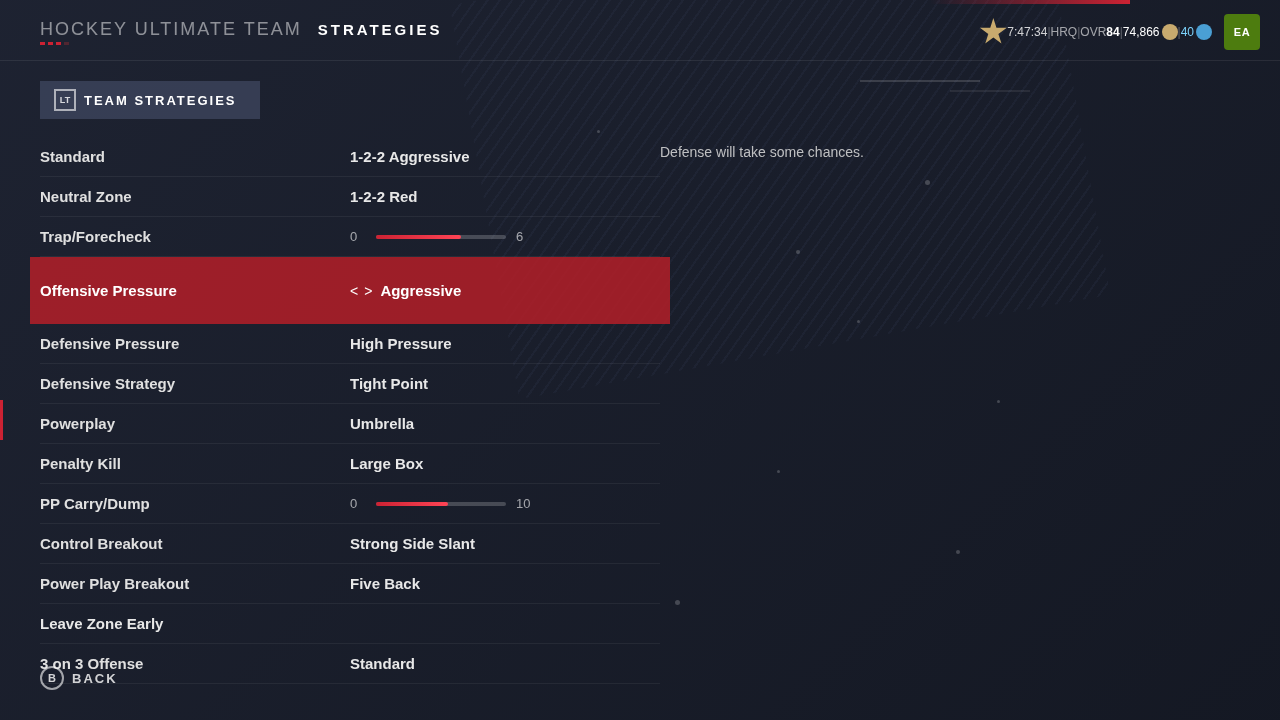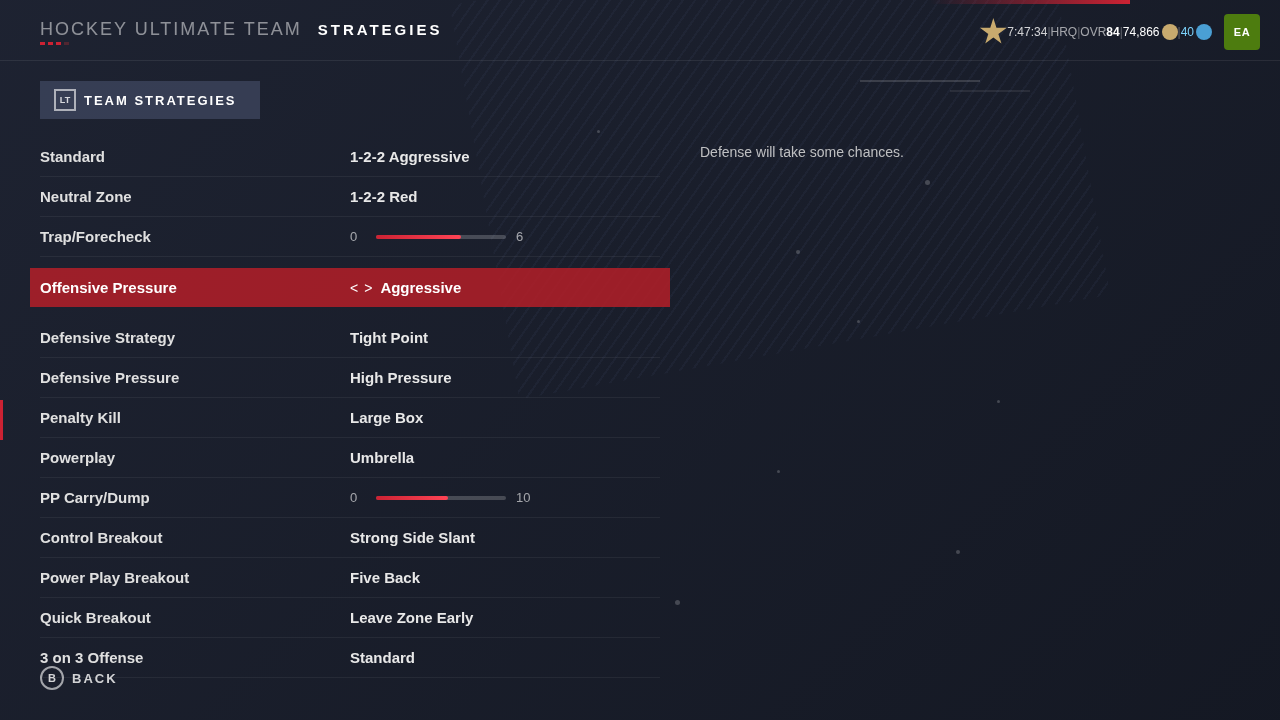--- a/index.html
+++ b/index.html
@@ -148,21 +148,20 @@
     .dot:last-child {
       background: rgba(200,50,50,0.4);
     }
 
     
     .main-content {
       position: relative;
       z-index: 10;
       display: flex;
       padding: 20px 40px;
-      gap: 40px;
     }
 
     
     .left-panel {
       width: 620px;
     }
 
     
     .section-header {
       display: flex;
@@ -203,23 +202,23 @@
     .strategy-row {
       display: flex;
       align-items: center;
       padding: 11px 0;
       border-bottom: 1px solid rgba(255,255,255,0.06);
       cursor: pointer;
     }
 
     .strategy-row.active {
       background: rgba(180,30,40,0.85);
-      padding: 11px 10px;
+      padding: 25px 10px;
       border-bottom: none;
-      margin: 11px -10px;
+      margin: 0 -10px;
     }
 
     .strategy-label {
       width: 310px;
       font-size: 15px;
       font-weight: 600;
       color: #e0e0e0;
     }
 
     .strategy-row.active .strategy-label {
@@ -451,55 +450,54 @@
       </div>
         <div class="strategy-row active">
         <div class="strategy-label">Offensive Pressure</div>
         <div class="strategy-arrows">
           <span class="arrow-icon">&lt;</span>
           <span class="arrow-icon">&gt;</span>
         </div>
         <div class="strategy-value">Aggressive</div>
       </div>
         <div class="strategy-row">
+        <div class="strategy-label">Defensive Pressure</div>
+        <div class="strategy-value">High Pressure</div>
+      </div>
+        <div class="strategy-row">
         <div class="strategy-label">Defensive Strategy</div>
         <div class="strategy-value">Tight Point</div>
       </div>
         <div class="strategy-row">
-        <div class="strategy-label">Defensive Pressure</div>
-        <div class="strategy-value">High Pressure</div>
+        <div class="strategy-label">Powerplay</div>
+        <div class="strategy-value">Umbrella</div>
       </div>
         <div class="strategy-row">
         <div class="strategy-label">Penalty Kill</div>
         <div class="strategy-value">Large Box</div>
-      </div>
-        <div class="strategy-row">
-        <div class="strategy-label">Powerplay</div>
-        <div class="strategy-value">Umbrella</div>
       </div>
         <div class="strategy-row">
         <div class="strategy-label">PP Carry/Dump</div>
         <div class="slider-container">
           <span class="slider-min">0</span>
           <div class="slider-track">
             <div class="slider-fill" style="width:55%"></div>
           </div>
           <span class="slider-max">10</span>
         </div>
       </div>
         <div class="strategy-row">
         <div class="strategy-label">Control Breakout</div>
         <div class="strategy-value">Strong Side Slant</div>
       </div>
         <div class="strategy-row">
         <div class="strategy-label">Power Play Breakout</div>
         <div class="strategy-value">Five Back</div>
       </div>
         <div class="strategy-row">
-        <div class="strategy-label">Quick Breakout</div>
         <div class="strategy-value">Leave Zone Early</div>
       </div>
         <div class="strategy-row">
         <div class="strategy-label">3 on 3 Offense</div>
         <div class="strategy-value">Standard</div>
       </div>
       </div>
 
   </div>
 

